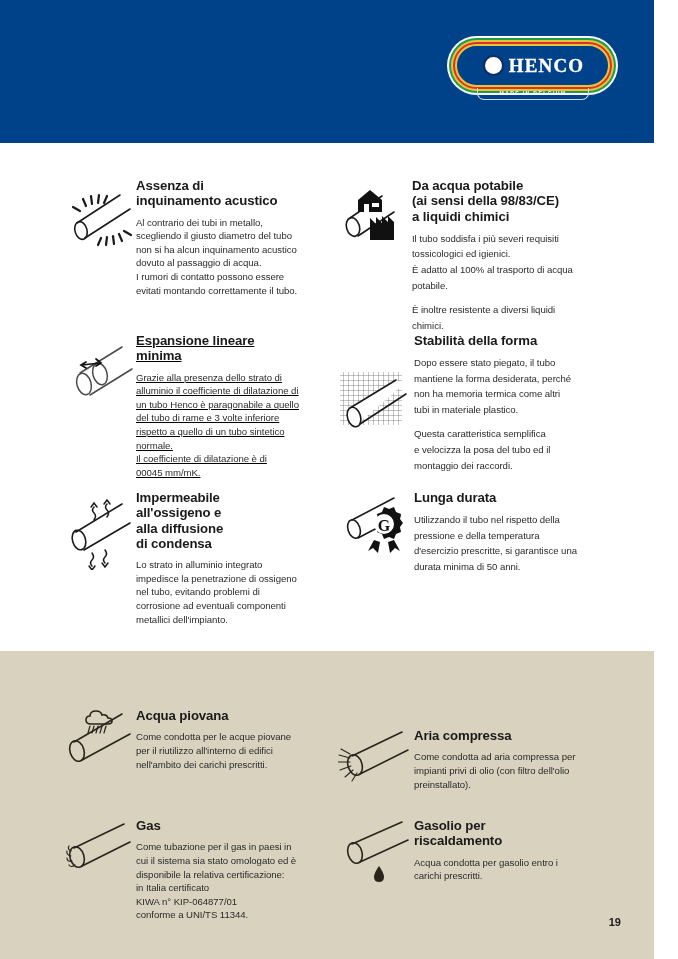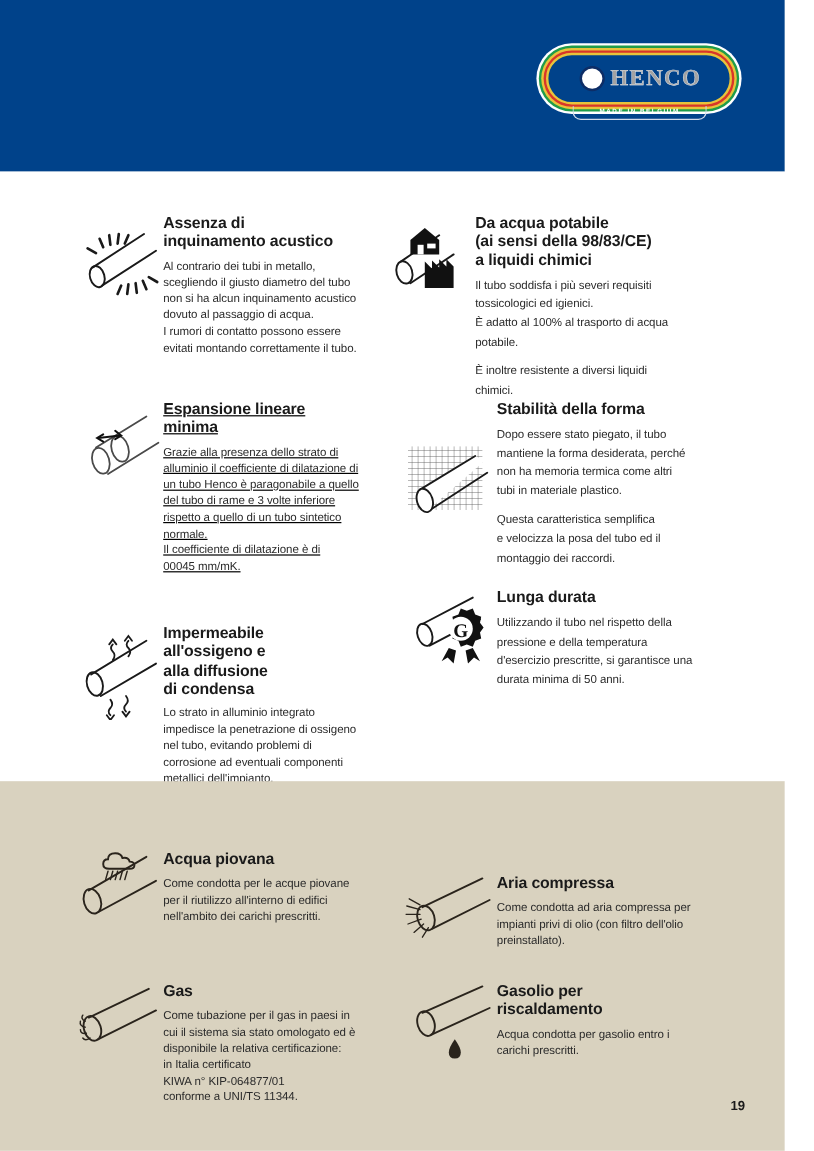--- a/index.html
+++ b/index.html
@@ -32,21 +32,21 @@
       0 0 0 8px #ffffff;
     display:flex; align-items:center; justify-content:center;
   }
   .logo-inner { display:flex; align-items:center; gap:5px; padding-left:2px; }
   .logo-dot {
     width:21px; height:21px; border-radius:50%;
     background:#ffffff; border:2.5px solid #0d2d66;
     flex:0 0 auto;
   }
   .logo-text {
-    color:#a3a3a3; font-weight:bold; font-size:19px;
+    color:#ffffff; font-weight:bold; font-size:19px;
     letter-spacing:1.2px; font-family:"Liberation Serif", serif;
     -webkit-text-stroke:0.3px #fff;
   }
   .logo-sub {
     position:absolute; left:22px; top:44px; width:112px; height:12px;
     border:1px solid #cfd9ea; border-top:none;
     border-bottom-left-radius:7px; border-bottom-right-radius:7px;
     display:flex; align-items:center; justify-content:center;
   }
   .logo-sub span {
@@ -139,21 +139,21 @@
 inquinamento acustico</div>
       <div class="f-body">Al contrario dei tubi in metallo,
 scegliendo il giusto diametro del tubo
 non si ha alcun inquinamento acustico
 dovuto al passaggio di acqua.
 I rumori di contatto possono essere
 evitati montando correttamente il tubo.</div>
     </div>
   </div>
 
-  <div class="feature wide loose" style="left:320px; top:178px;">
+  <div class="feature wide loose" style="left:336px; top:178px;">
     <div class="icon-box">
       <svg width="76" height="72" viewBox="0 0 76 72">
         <g fill="none" stroke="#1a1a1a" stroke-width="1.6" stroke-linecap="round">
           <path d="M14,40 L46,18"></path>
           <path d="M22,58 L58,34"></path>
           <ellipse cx="17" cy="49" rx="6.5" ry="9.5" transform="rotate(-16 17 49)"></ellipse>
         </g>
         <g fill="#111">
           <path d="M22,22 L34,12 L46,22 L46,34 L22,34 Z"></path>
           <rect x="28" y="26" width="5" height="8" fill="#fff"></rect>
@@ -229,21 +229,21 @@
       <div class="f-body">Dopo essere stato piegato, il tubo
 mantiene la forma desiderata, perché
 non ha memoria termica come altri
 tubi in materiale plastico.</div>
       <div class="f-body">Questa caratteristica semplifica
 e velocizza la posa del tubo ed il
 montaggio dei raccordi.</div>
     </div>
   </div>
 
-  <div class="feature" style="left:60px; top:490px;margin-top:30px;">
+  <div class="feature" style="left:60px; top:490px;">
     <div class="icon-box">
       <svg width="76" height="80" viewBox="0 0 76 80">
         <g fill="none" stroke="#1a1a1a" stroke-width="1.6" stroke-linecap="round">
           <path d="M16,42 L62,14"></path>
           <path d="M24,60 L70,33"></path>
           <ellipse cx="19" cy="50" rx="6.5" ry="10" transform="rotate(-16 19 50)"></ellipse>
         </g>
         <g fill="none" stroke="#1a1a1a" stroke-width="1.5" stroke-linecap="round">
           <path d="M34,30 q3,-4 0,-7 q-3,-3 0,-6"></path>
           <path d="M31,17 l3,-4 l3,4"></path>

